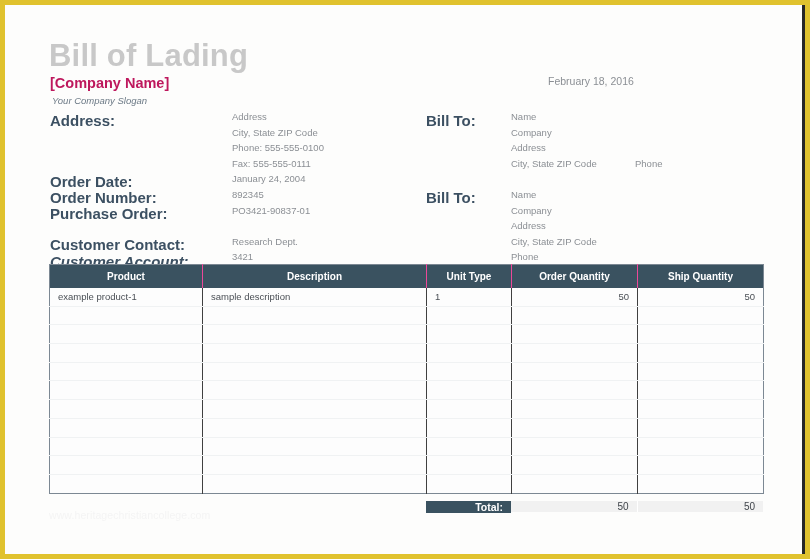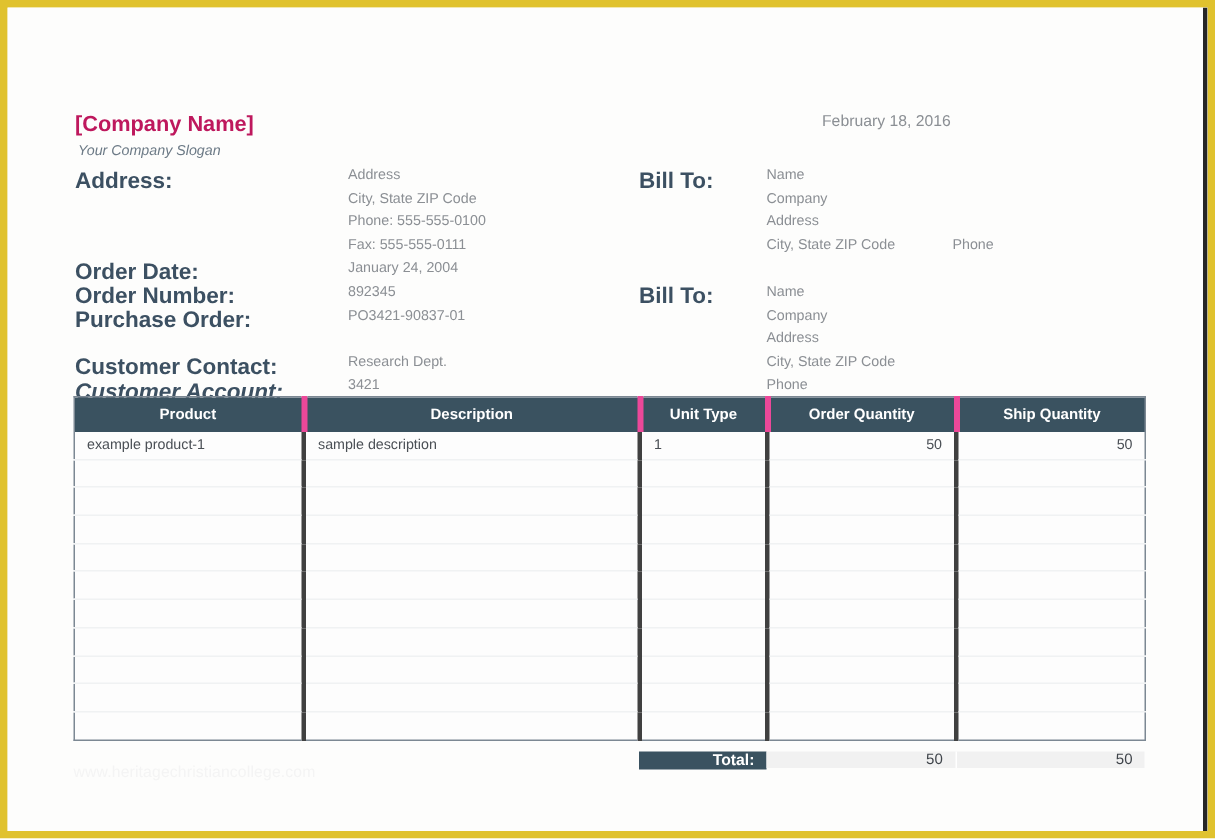--- a/index.html
+++ b/index.html
@@ -94,31 +94,31 @@
     border: 1px solid #7c8893;
   }
   #items-table thead th {
     background: #3a5260;
     color: #ffffff;
     font-size: 10px;
     font-weight: bold;
     height: 23px;
     padding: 0 8px;
     text-align: center;
-    border-right: 4px solid #ec4899;
+    border-right: 1px solid #ec4899;
     white-space: nowrap;
   }
   #items-table thead th:last-child { border-right: none; }
 
   #items-table tbody td {
     height: 18.7px;
     font-size: 9.5px;
     color: #4a4f55;
     padding: 0 8px;
-    border-right: 3px solid #404040;
+    border-right: 1px solid #404040;
     border-bottom: 1px solid #f0f2f3;
     background: #fdfdfd;
     overflow: hidden;
     white-space: nowrap;
   }
   #items-table tbody td:last-child { border-right: none; }
   #items-table tbody tr:last-child td { border-bottom: none; }
 
   .c-num { text-align: right; }
   .c-unit { text-align: left; }
@@ -167,20 +167,21 @@
   }
 </style>
 </head>
 <body>
 
 <div id="page">
   <div id="sheet">
 
     <div id="right-rule"></div>
 
+    <div id="doc-title">Bill of Lading</div>
 
     <div id="company-name">[Company Name]</div>
 
     <div id="company-slogan">Your Company Slogan</div>
 
     <div id="doc-date">February 18, 2016</div>
 
     <div class="lbl" style="left:45px; top:107px;">Address:</div>
     <div class="val" style="left:227px; top:106px;">Address</div>
     <div class="val" style="left:227px; top:122px;">City, State ZIP Code</div>

